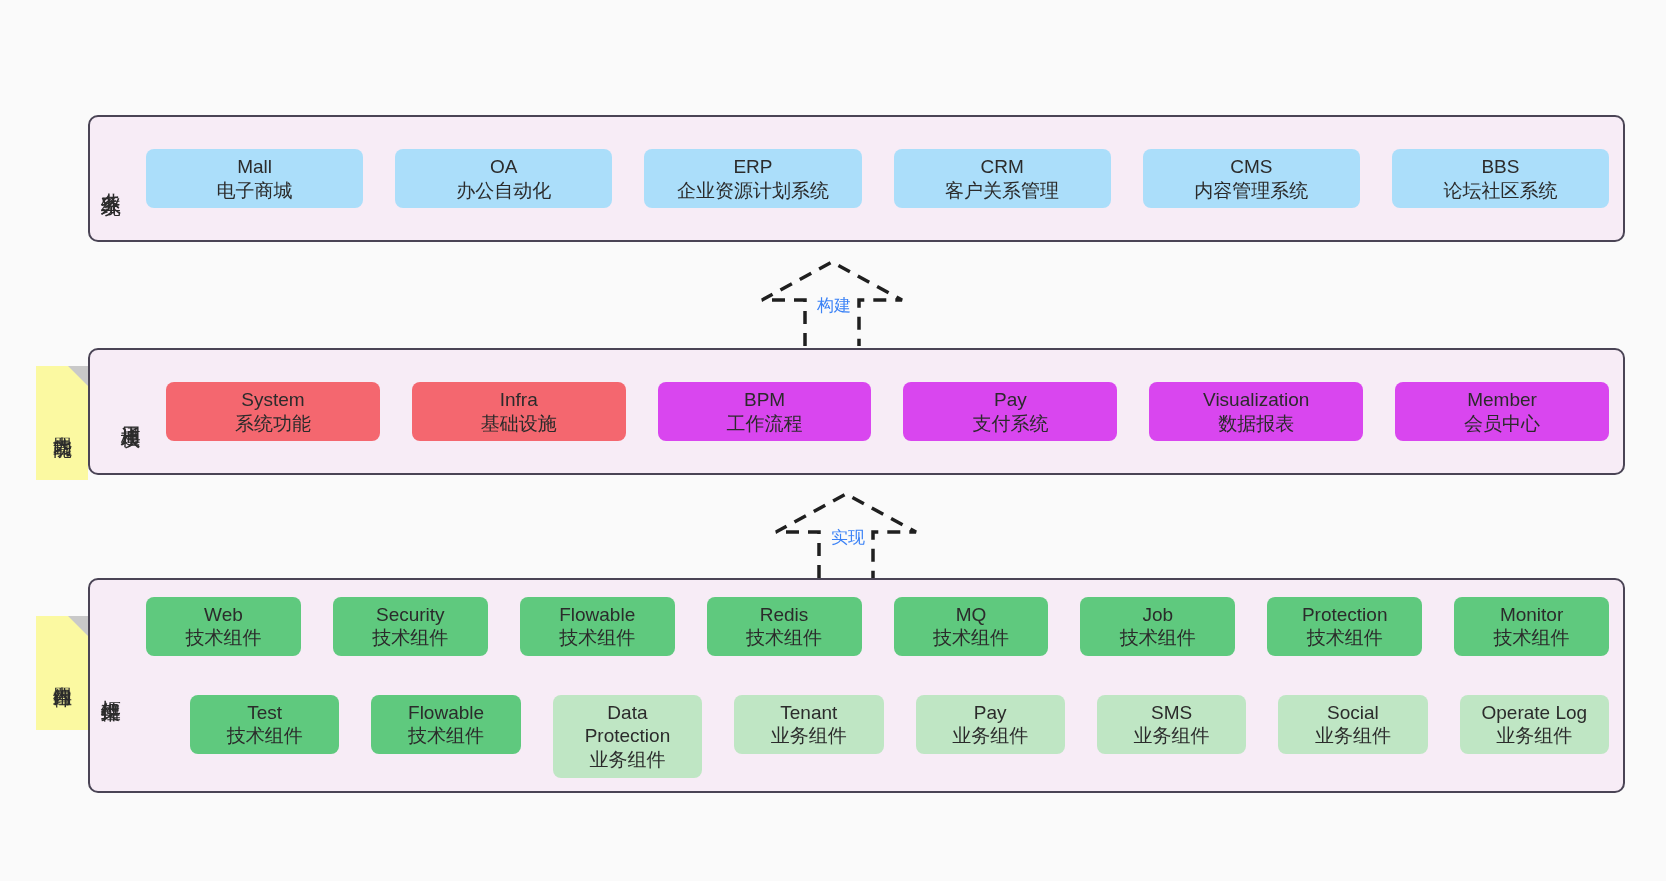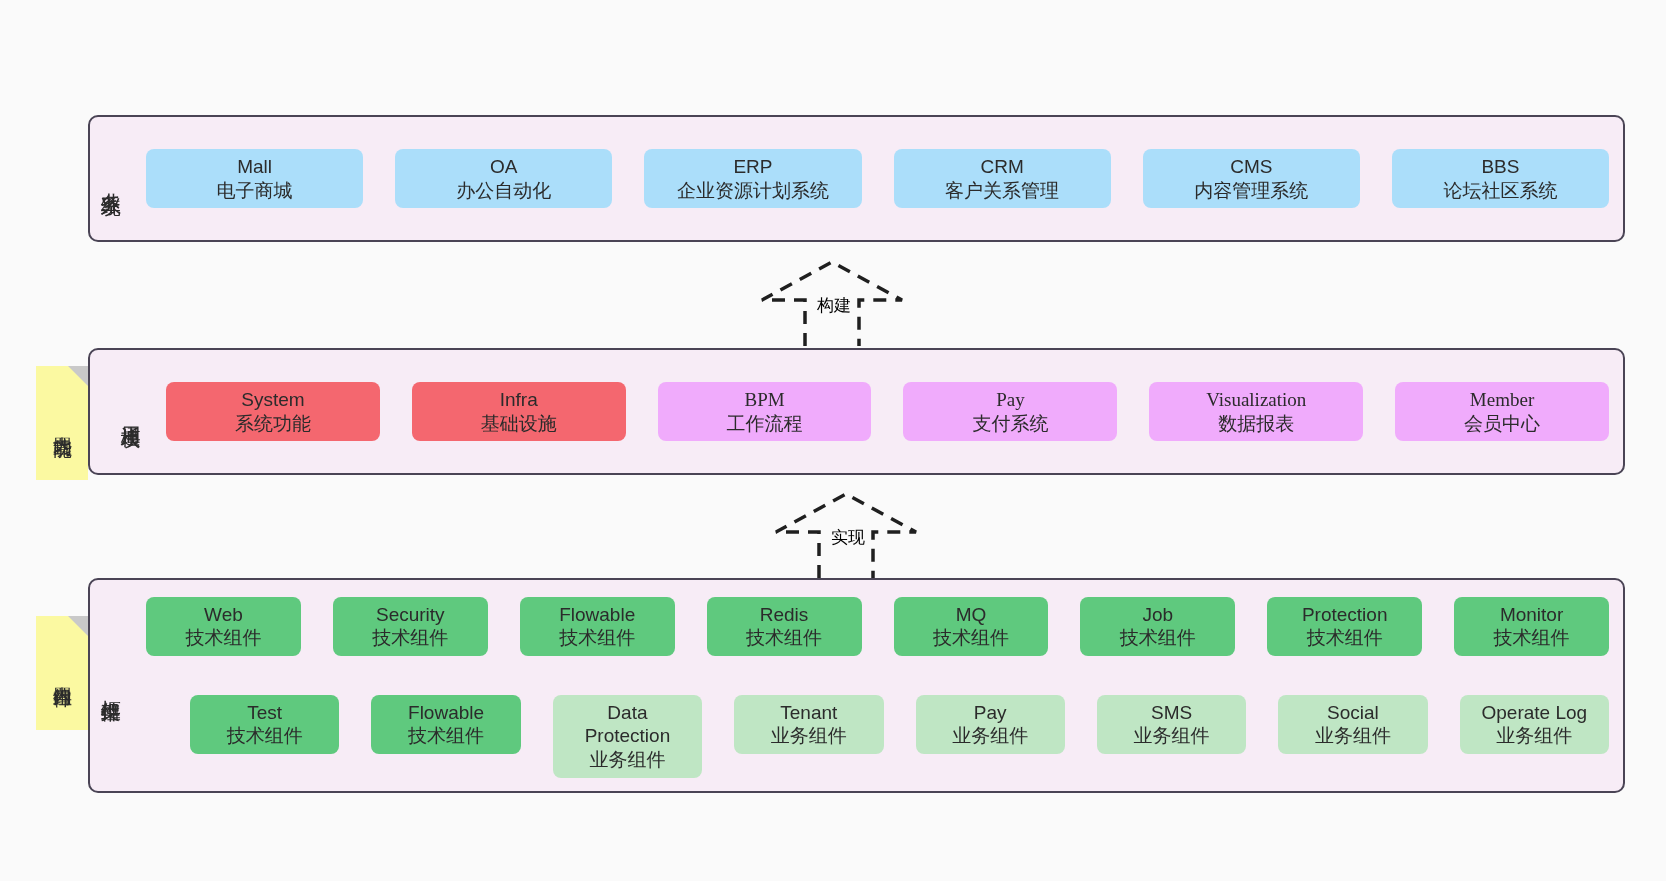--- a/index.html
+++ b/index.html
@@ -78,21 +78,21 @@
     color: #2b2b2b;
     padding: 6px 4px;
     box-sizing: border-box;
     user-select: none;
   }
   .node .en { display: block; }
   .node .cn { display: block; }
 
   .node.blue      { background: #abdefa; }
   .node.red       { background: #f4676f; }
-  .node.pink      { background: #f0abfc; font-family: Liberation Serif, serif; }
+  .node.pink      { background: #d946ef; }
   .node.green     { background: #5fc97e; }
   .node.lightgreen{ background: #bfe6c4; }
 
   
   .sticky {
     position: absolute;
     background: #fbf9a1;
     width: 52px;
     box-sizing: border-box;
     display: flex;
@@ -119,21 +119,21 @@
   }
 
   
   .arrow {
     position: absolute;
     pointer-events: none;
   }
   .arrow-label {
     position: absolute;
     font-size: 17px;
-    color: #000000;
+    color: #3b82f6;
     background: #fafafa;
     padding: 0 2px;
     white-space: nowrap;
   }
 </style>
 </head>
 <body>
 
 <div class="canvas">
 

